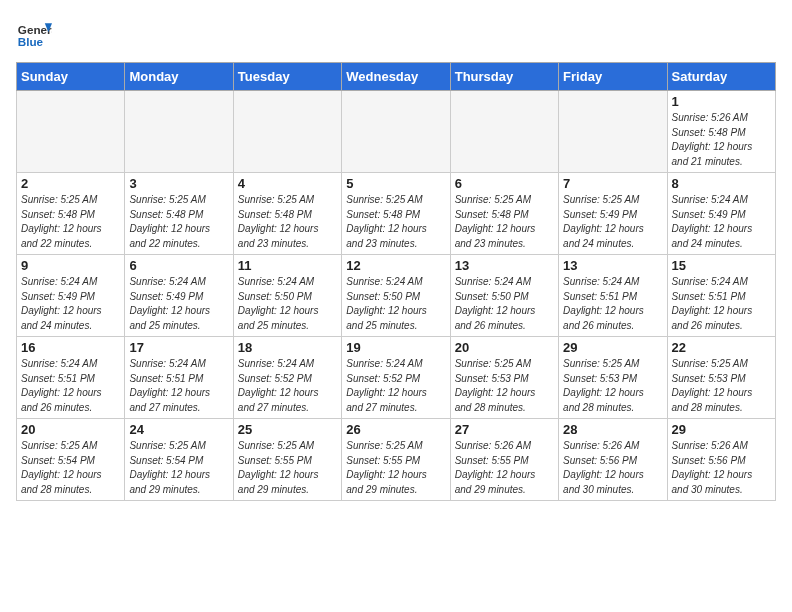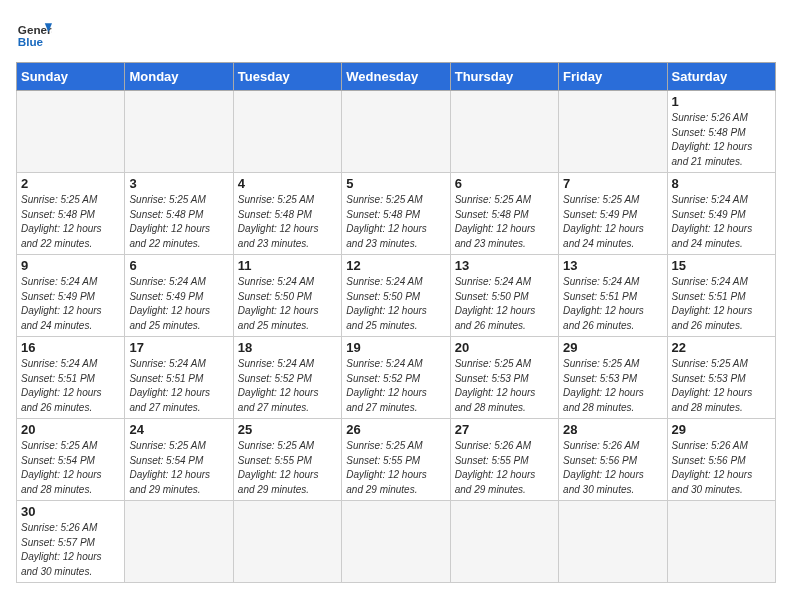--- a/index.html
+++ b/index.html
@@ -289,28 +289,14 @@
 Sunset: 5:56 PM
 Daylight: 12 hours and 30 minutes.</div>
         </td>
         <td>
           <div class="cell-day">29</div>
           <div class="cell-info">Sunrise: 5:26 AM
 Sunset: 5:56 PM
 Daylight: 12 hours and 30 minutes.</div>
         </td>
       </tr>
-      <tr>
-        <td>
-          <div class="cell-day">30</div>
-          <div class="cell-info">Sunrise: 5:26 AM
-Sunset: 5:57 PM
-Daylight: 12 hours and 30 minutes.</div>
-        </td>
-        <td class="empty"></td>
-        <td class="empty"></td>
-        <td class="empty"></td>
-        <td class="empty"></td>
-        <td class="empty"></td>
-        <td class="empty"></td>
-      </tr>
     </tbody>
 </table>
 
 </body></html>

